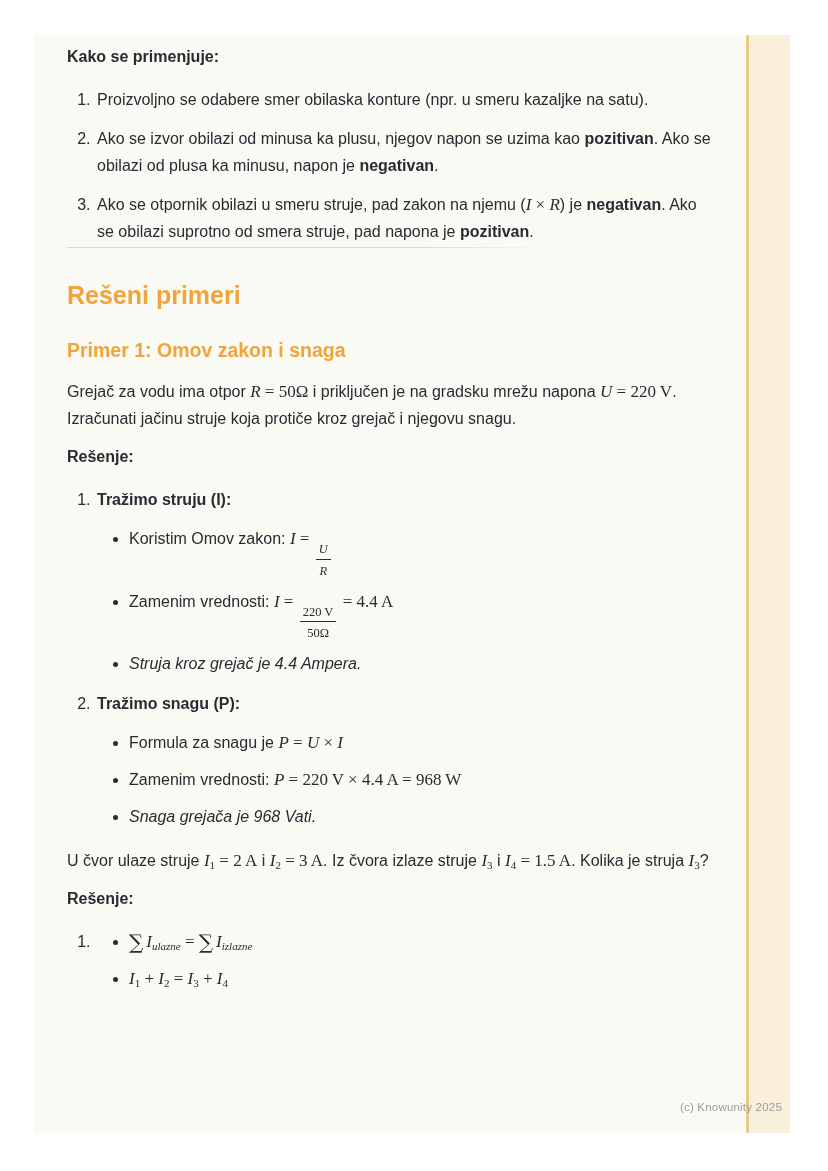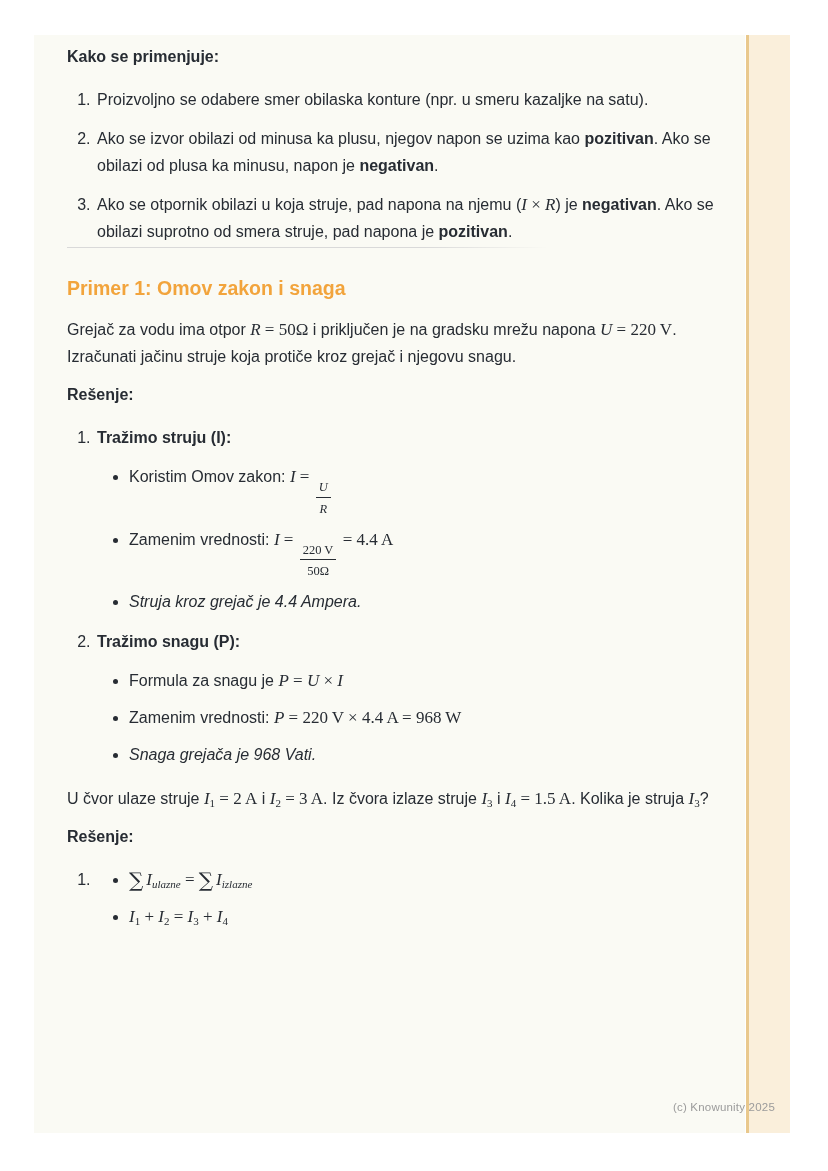--- a/index.html
+++ b/index.html
@@ -41,36 +41,37 @@
   sub.subi{font-style:italic;}
   sub.subn{font-style:normal;}
   .frac{display:inline-flex;flex-direction:column;align-items:center;
     vertical-align:-9px;line-height:1.05;margin:0 2px;}
   .frac .mv,.frac .mr{font-size:12.5px;}
   .fnum{border-bottom:1px solid #272C33;padding:0 3px 2px;text-align:center;}
   .fden{padding-top:2px;text-align:center;}
   .sum{font-family:"DejaVu Serif","Liberation Serif",serif;font-style:normal;
     font-size:20px;margin-right:3px;display:inline-block;vertical-align:-2px;}
   .watermark{
-    position:absolute;top:1101px;right:53px;z-index:3;
+    position:absolute;top:1101px;right:46px;z-index:3;
     font-size:11.5px;color:#9B9B9B;letter-spacing:0.2px;
   }
 </style>
 </head>
 <body>
 
 <div class="page-card">
   <div class="doc">
       <p class="h4">Kako se primenjuje:</p>
       <ol class="olist">
         <li class="oli"><span><span>Proizvoljno se odabere smer obilaska konture (npr. u smeru kazaljke na satu).</span></span></li>
         <li class="oli"><span><span>Ako se izvor obilazi od minusa ka plusu, njegov napon se uzima kao </span><span class="b">pozitivan</span><span>. Ako se obilazi od plusa ka minusu, napon je </span><span class="b">negativan</span><span>.</span></span></li>
-        <li class="oli"><span><span>Ako se otpornik obilazi u koja struje, pad napona na njemu (</span><span class="mv">I</span><span class="mr"> × </span><span class="mv">R</span><span>) je </span><span class="b">negativan</span><span>. Ako se obilazi suprotno od smera struje, pad napona je </span><span class="b">pozitivan</span><span>.</span></span></li>
+        <li class="oli"><span><span>Ako se otpornik obilazi u smeru struje, pad zakon na njemu (</span><span class="mv">I</span><span class="mr"> × </span><span class="mv">R</span><span>) je </span><span class="b">negativan</span><span>. Ako se obilazi suprotno od smera struje, pad napona je </span><span class="b">pozitivan</span><span>.</span></span></li>
       </ol>
       <div class="divider"></div>
+      <h2 class="h2">Rešeni primeri</h2>
       <h3 class="h3">Primer 1: Omov zakon i snaga</h3>
       <p class="para"><span>Grejač za vodu ima otpor </span><span class="mv">R</span><span class="mr"> = 50Ω</span><span> i priključen je na gradsku mrežu napona </span><span class="mv">U</span><span class="mr"> = 220 V</span><span>. Izračunati jačinu struje koja protiče kroz grejač i njegovu snagu.</span></p>
       <p class="h4">Rešenje:</p>
       <ol class="olist">
         <li class="oli"><span><span class="b">Tražimo struju (I):</span></span><ul class="ulist">
             <li class="uli"><span>Koristim Omov zakon: </span><span class="mv">I</span><span class="mr"> = </span><span class="frac">
                 <span class="fnum"><span class="mv">U</span></span>
                 <span class="fden"><span class="mv">R</span></span>
               </span></li>
             <li class="uli"><span>Zamenim vrednosti: </span><span class="mv">I</span><span class="mr"> = </span><span class="frac">

